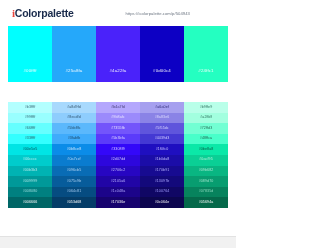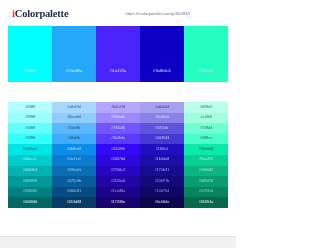--- a/index.html
+++ b/index.html
@@ -20,21 +20,20 @@
     background: #ffffff;
   }
   .logo { display: flex; align-items: baseline; white-space: nowrap; }
   .logo-i {
     font-size: 11px; font-weight: bold; color: #e8453c;
     font-family: "Liberation Serif", serif; letter-spacing: -0.3px;
   }
   .logo-text {
     font-size: 10.5px; font-weight: bold; color: #1a2b4c;
     letter-spacing: -0.2px;
-    font-family: Liberation Serif, serif;
   }
   .url {
     margin-left: auto;
     font-size: 4.2px;
     color: #6b7480;
     letter-spacing: 0.05px;
     white-space: nowrap;
     padding-right: 36px;
   }
 

